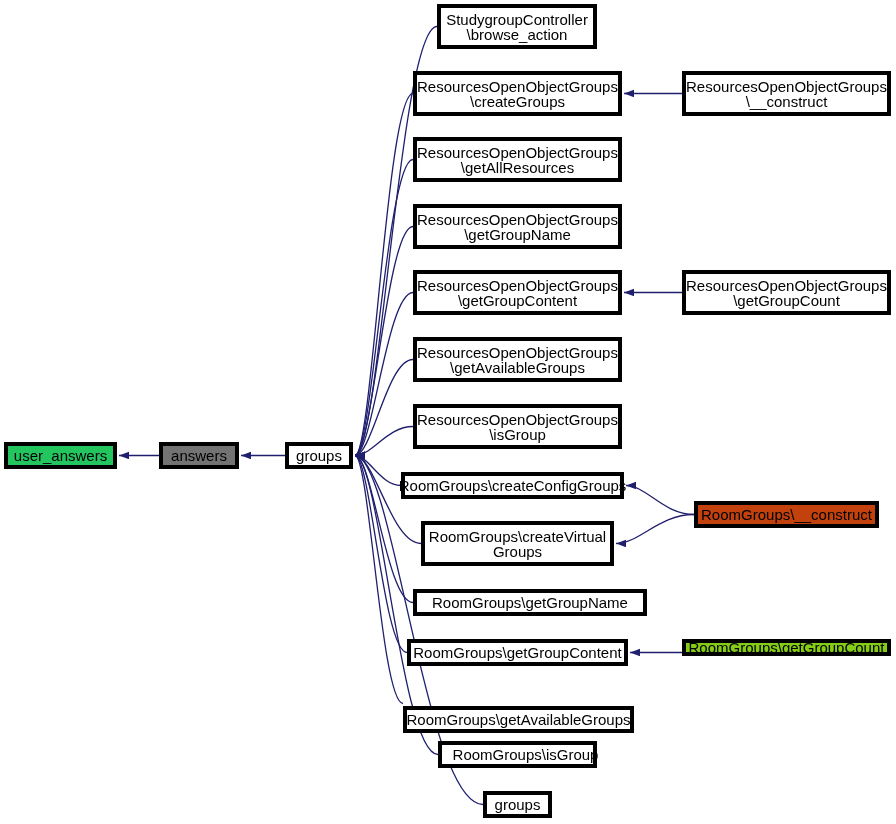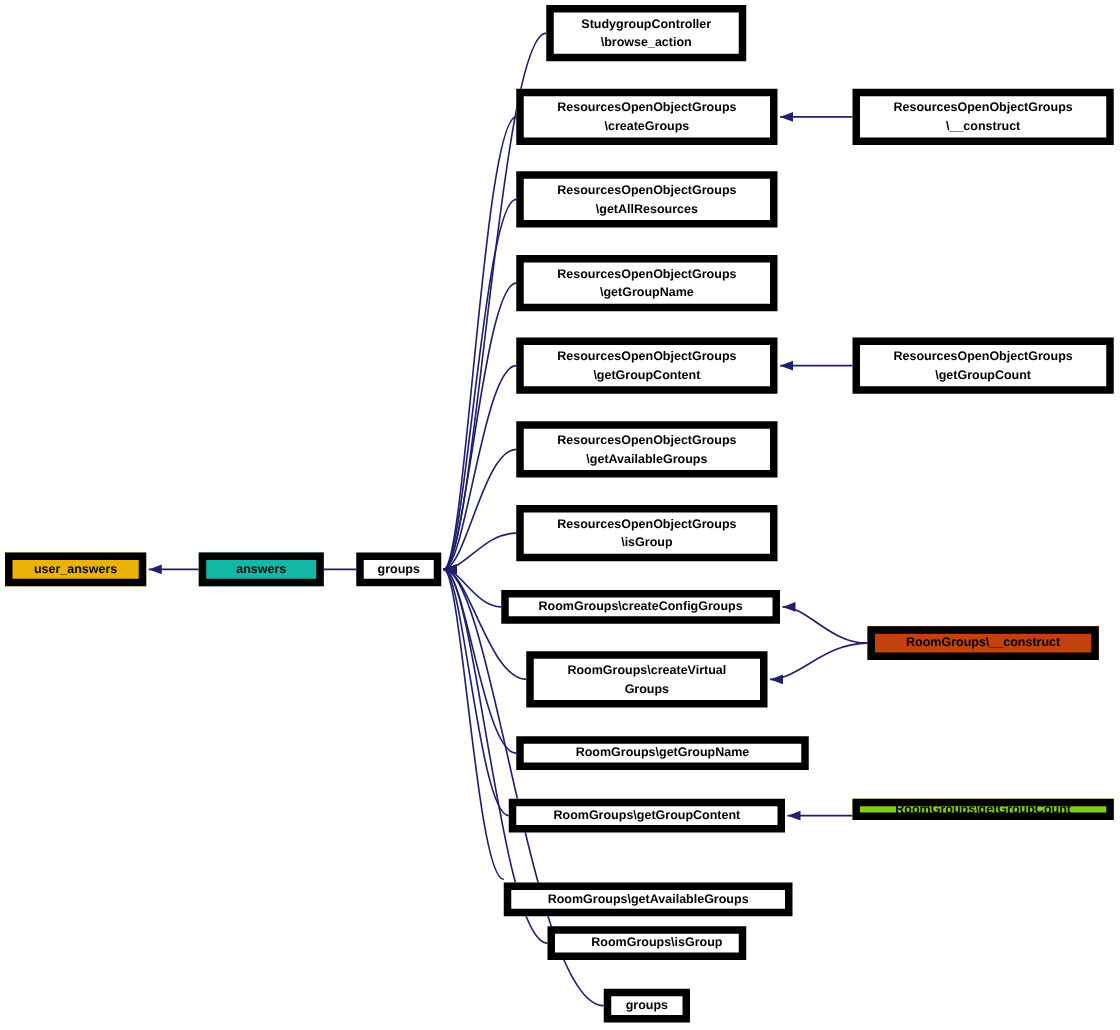--- a/index.html
+++ b/index.html
@@ -18,31 +18,30 @@
     position: absolute;
     left: 0;
     top: 0;
     width: 896px;
     height: 824px;
     pointer-events: none;
   }
   .node {
     position: absolute;
     box-sizing: border-box;
-    border: 6px solid #f9a8d4;
+    border: 4px solid #f9a8d4;
     background: #ffffff;
     color: #000000;
-    font-size: 10px;
+    font-size: 15px;
     line-height: 15px;
     display: flex;
     align-items: center;
     justify-content: center;
     text-align: center;
     white-space: pre;
-    font-weight: bold;
   }
   .node.highlight {
     background: #cccccc;
   }
 </style>
 </head>
 <body>
 
 <div id="canvas">
   <svg class="edges" viewBox="0 0 896 824">
@@ -69,22 +68,22 @@
         <path d="M421,543.5 C391.3,543.5 374.8,455.5 355,455.5" marker-end="url(#arrow)" stroke="#1f1f6e"></path>
         <path d="M413,602.5 C386.9,602.5 372.4,455.5 355,455.5" marker-end="url(#arrow)" stroke="#1f1f6e"></path>
         <path d="M407,652.5 C383.6,652.5 370.6,455.5 355,455.5" marker-end="url(#arrow)" stroke="#1f1f6e"></path>
         <path d="M682,652.5 C658.6,652.5 645.6,652.5 630,652.5" marker-end="url(#arrow)" stroke="#1f1f6e"></path>
         <path d="M403,703.5 C381.4,703.5 369.4,455.5 355,455.5" marker-end="url(#arrow)" stroke="#1f1f6e"></path>
         <path d="M438,754.5 C400.65,754.5 379.9,455.5 355,455.5" marker-end="url(#arrow)" stroke="#1f1f6e"></path>
         <path d="M483,804.5 C425.4,804.5 393.4,455.5 355,455.5" marker-end="url(#arrow)" stroke="#1f1f6e"></path>
       </g>
   </svg>
   <div id="nodes">
-      <div class="node highlight" style="left: 4px; top: 442px; width: 113px; height: 27px; background: #eab308; border-color: rgb(0, 0, 0);"><span>user_answers</span></div>
-      <div class="node" style="left: 159px; top: 442px; width: 100px; height: 27px; background: #14b8a6; border-color: rgb(0, 0, 0);"><span>answers</span></div>
+      <div class="node highlight" style="left: 4px; top: 442px; width: 113px; height: 27px; background: #22c55e; border-color: rgb(0, 0, 0);"><span>user_answers</span></div>
+      <div class="node" style="left: 159px; top: 442px; width: 80px; height: 27px; background: #737373; border-color: rgb(0, 0, 0);"><span>answers</span></div>
       <div class="node" style="left: 285px; top: 442px; width: 68px; height: 27px; background: rgb(255, 255, 255); border-color: rgb(0, 0, 0);"><span>groups</span></div>
       <div class="node" style="left: 437px; top: 4px; width: 160px; height: 45px; background: rgb(255, 255, 255); border-color: rgb(0, 0, 0);"><span>StudygroupController
 \browse_action</span></div>
       <div class="node" style="left: 413px; top: 71px; width: 209px; height: 45px; background: rgb(255, 255, 255); border-color: rgb(0, 0, 0);"><span>ResourcesOpenObjectGroups
 \createGroups</span></div>
       <div class="node" style="left: 682px; top: 71px; width: 209px; height: 45px; background: rgb(255, 255, 255); border-color: rgb(0, 0, 0);"><span>ResourcesOpenObjectGroups
 \__construct</span></div>
       <div class="node" style="left: 413px; top: 137px; width: 209px; height: 45px; background: rgb(255, 255, 255); border-color: rgb(0, 0, 0);"><span>ResourcesOpenObjectGroups
 \getAllResources</span></div>
       <div class="node" style="left: 413px; top: 204px; width: 209px; height: 45px; background: rgb(255, 255, 255); border-color: rgb(0, 0, 0);"><span>ResourcesOpenObjectGroups

